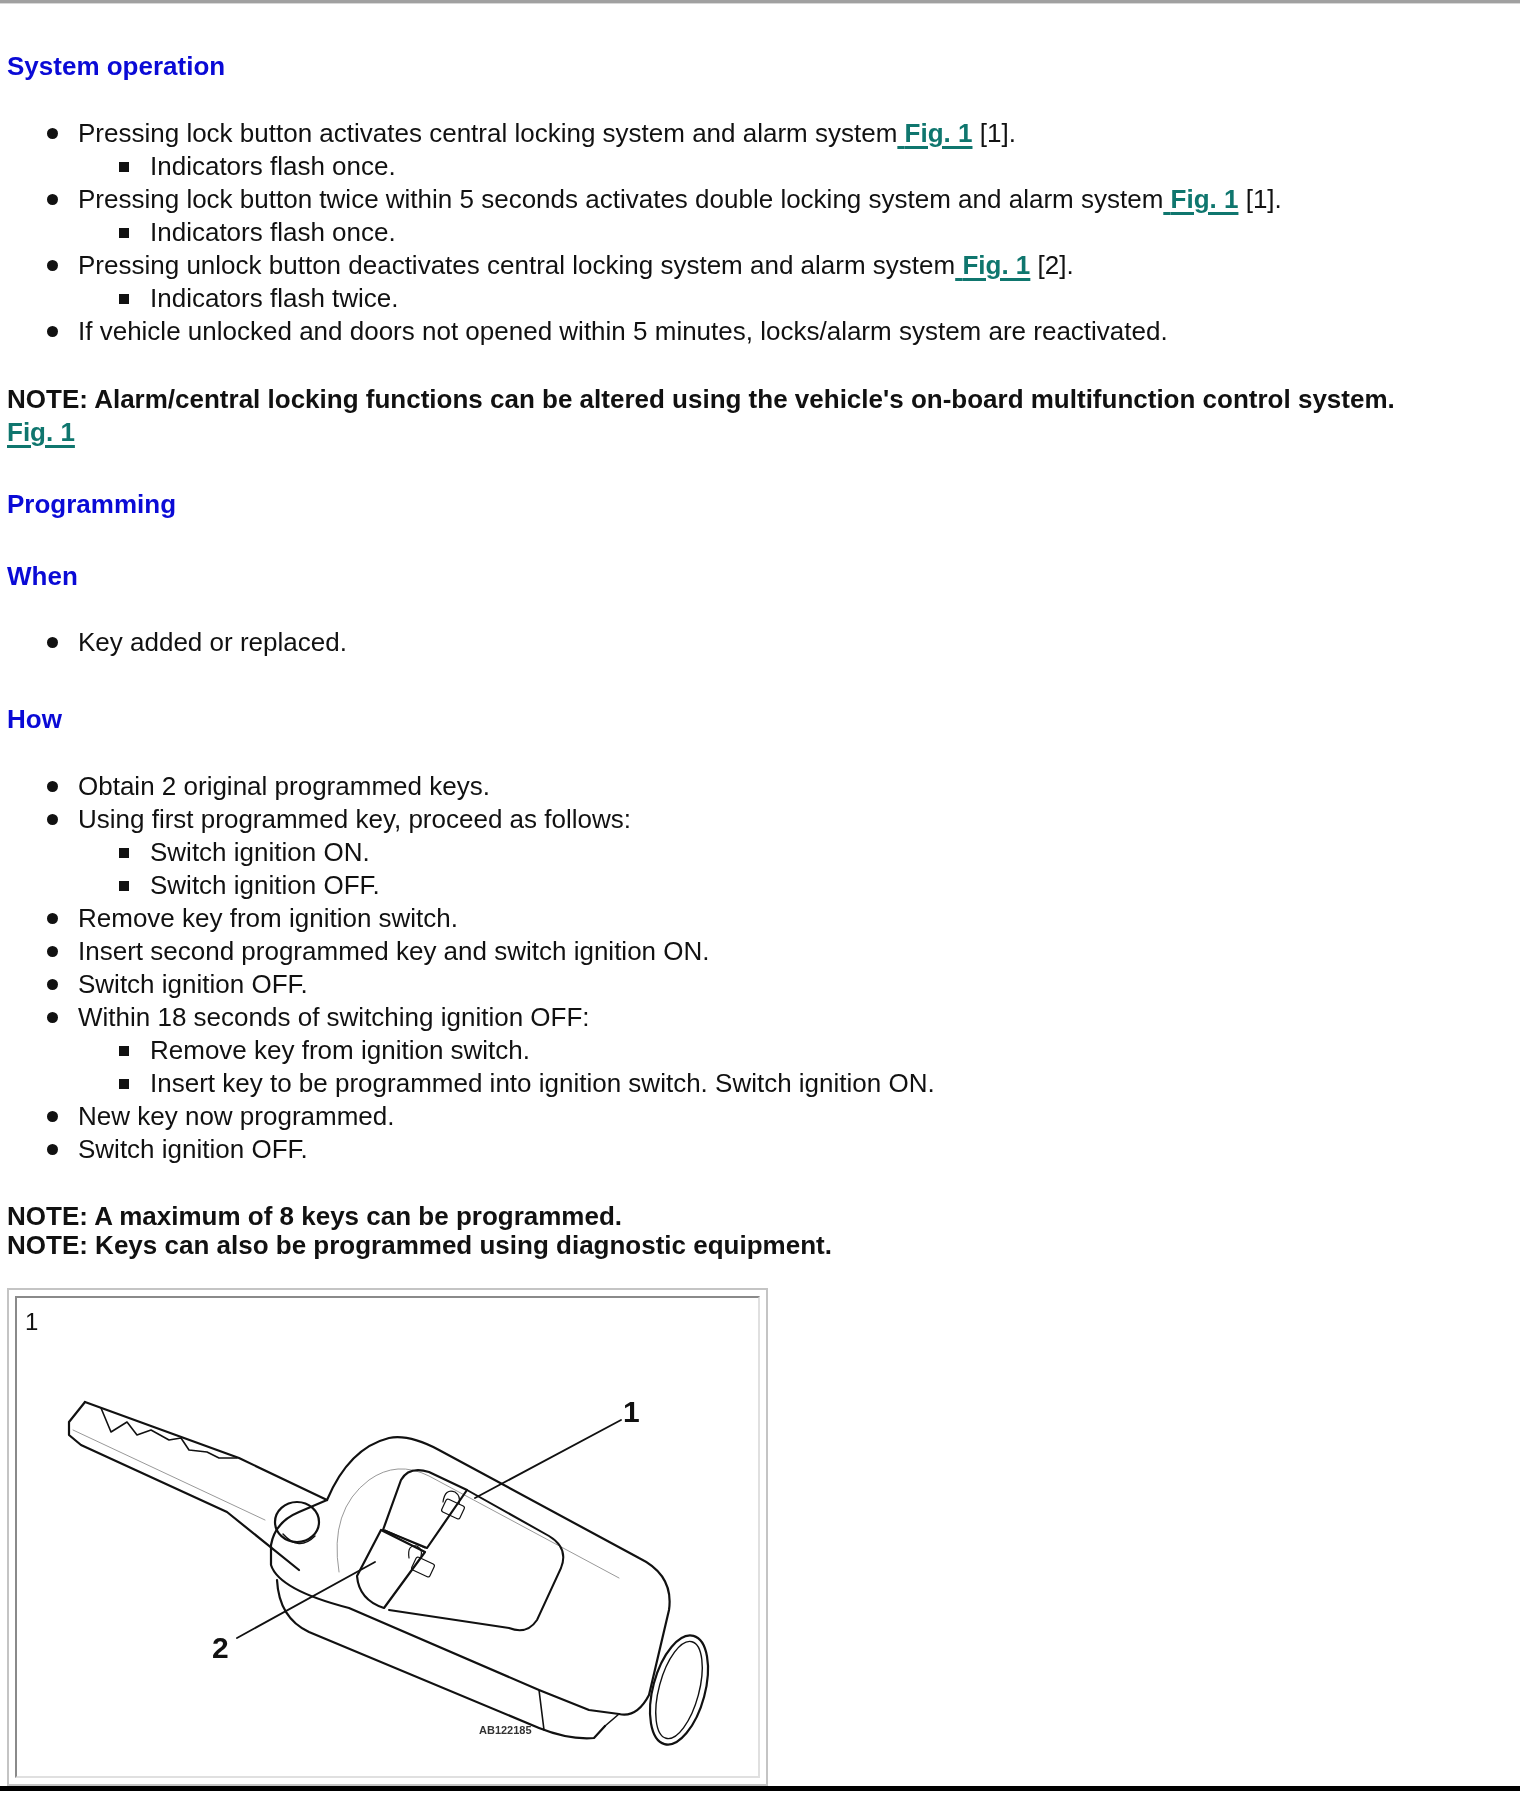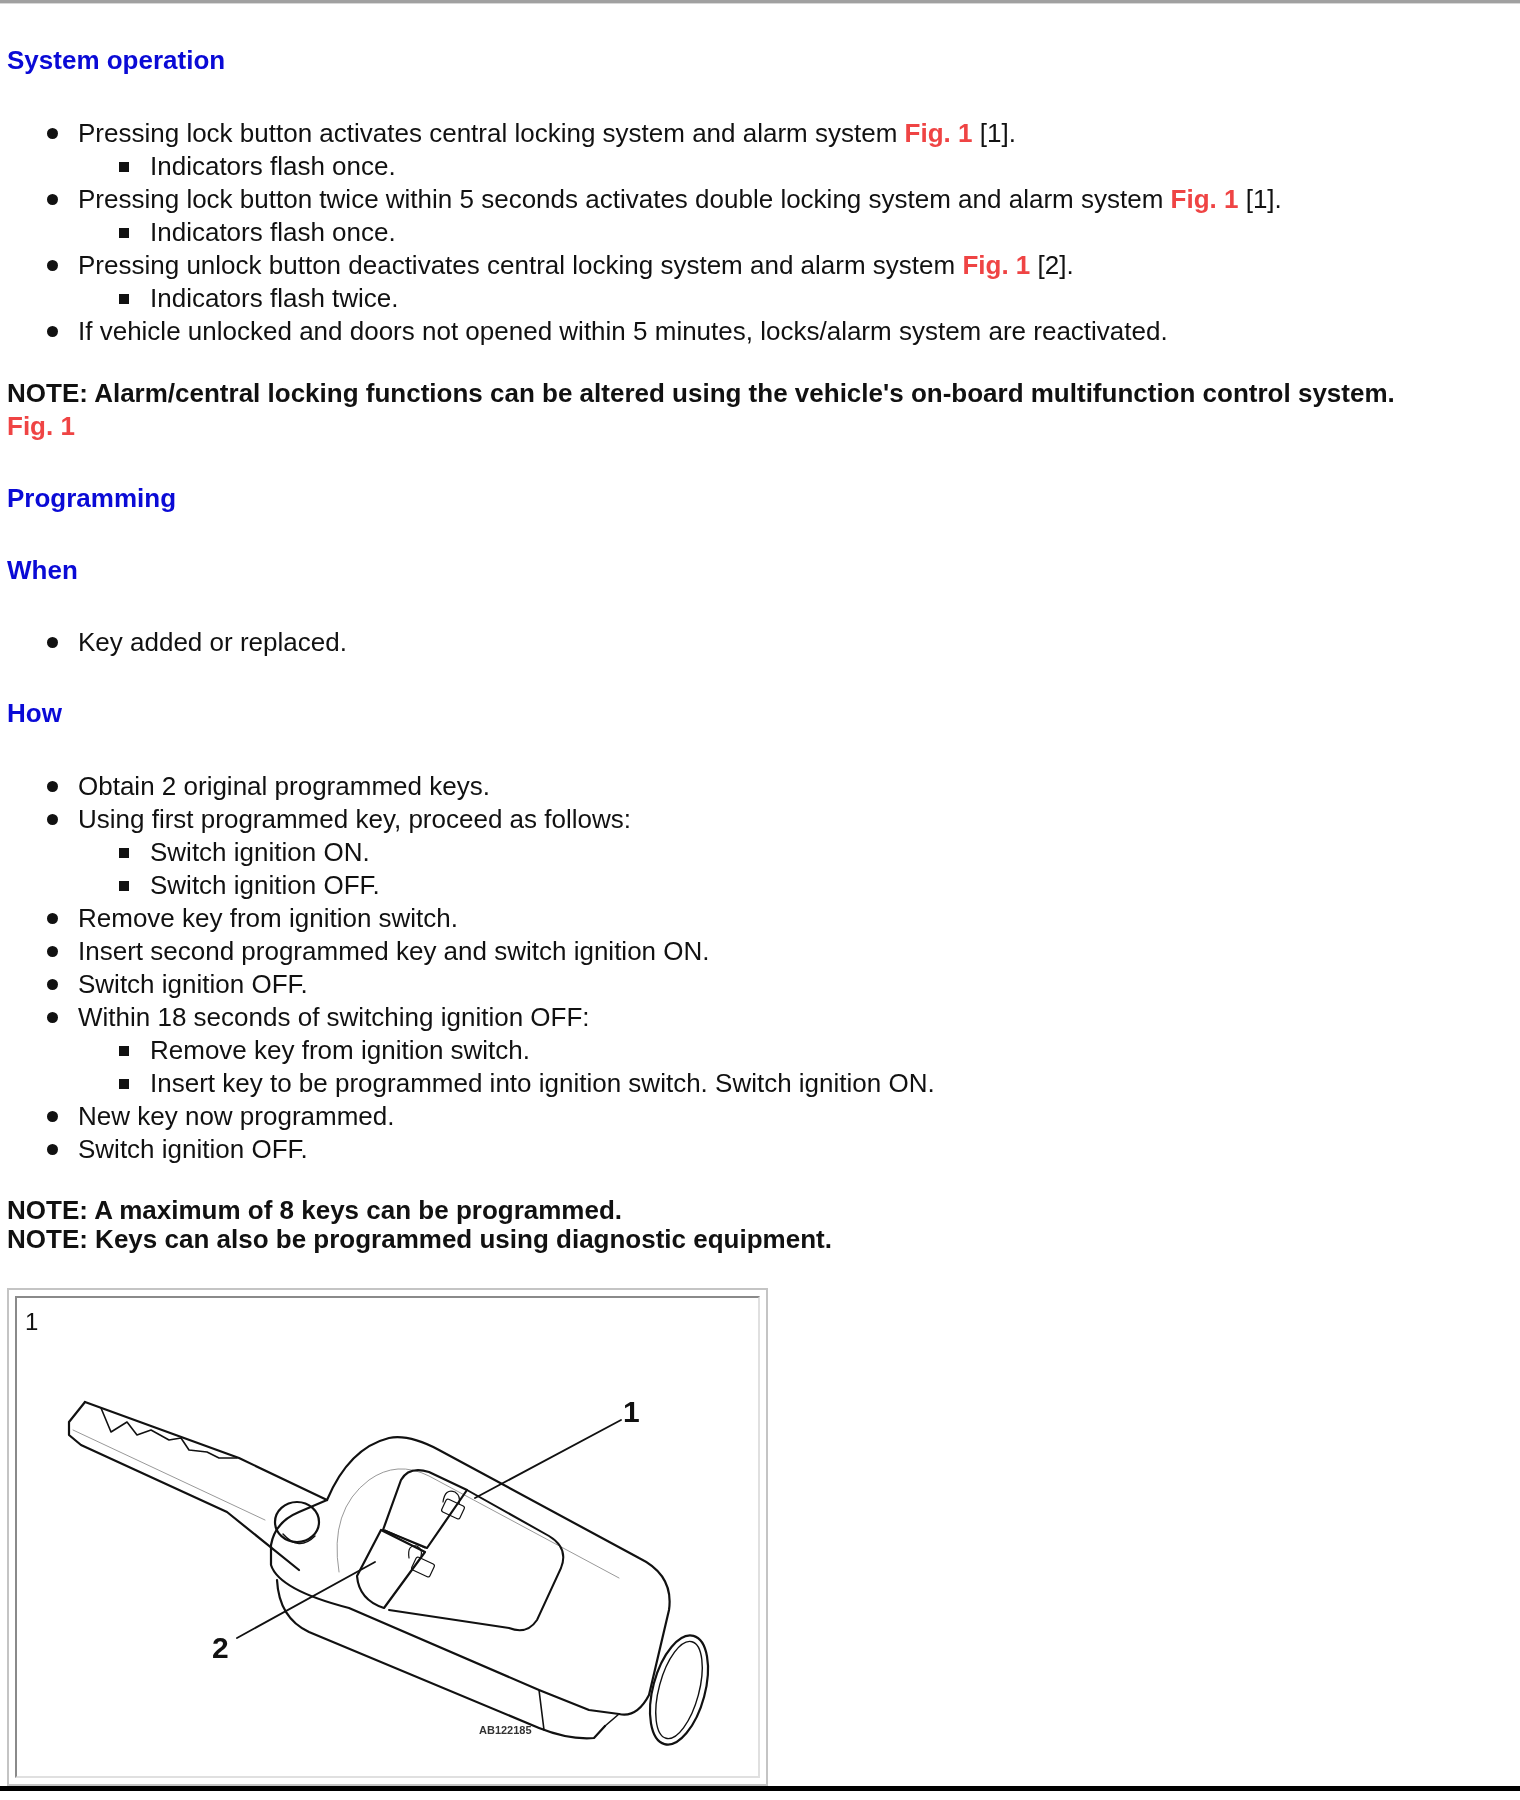--- a/index.html
+++ b/index.html
@@ -9,36 +9,36 @@
   }
   .top-rule {
     position: absolute; left: 0; top: 0; width: 1520px; height: 3px;
     background: #a0a0a0; border-bottom: 1px solid #d8d8d8;
   }
   .bottom-rule {
     position: absolute; left: 0; top: 1786px; width: 1520px; height: 5px;
     background: #000000;
   }
   .content { position: absolute; left: 7px; top: 0; width: 1500px; }
-  .abs { position: absolute; left: 0; white-space: nowrap; }
+  .abs { position: absolute; left: 0; white-space: nowrap; margin-top: 6px; }
   .h-blue {
     color: #0a0ad6; font-weight: bold; font-size: 26px;
   }
   .bullet-row { position: absolute; left: 0; white-space: nowrap; font-size: 26px; line-height: 30px; }
   .bullet-row .dot {
     position: absolute; left: 40px; top: 10px; width: 11px; height: 11px;
     background: #111; border-radius: 50%;
   }
   .bullet-row .txt { position: absolute; left: 71px; top: 0; }
   .sub-row .dot {
     left: 112px; top: 11px; width: 10px; height: 10px; border-radius: 0;
   }
   .sub-row .txt { left: 143px; }
   .figlink {
-    color: #ef4444; font-weight: bold; 
+    color: #0f766e; font-weight: bold; text-decoration: underline;
     text-decoration-thickness: 3px; text-underline-offset: 4px; cursor: pointer;
   }
   .note { font-weight: bold; font-size: 26px; line-height: 30px; }
   .figure {
     position: absolute; left: 7px; top: 1288px; width: 757px; height: 494px;
     border: 2px solid #c4c4c4; background: #ffffff;
   }
   .figure-inner {
     position: absolute; left: 6px; top: 6px; right: 6px; bottom: 6px;
     border: 2px solid #8a8a8a; border-right-color: #e0e0e0; border-bottom-color: #e0e0e0;

